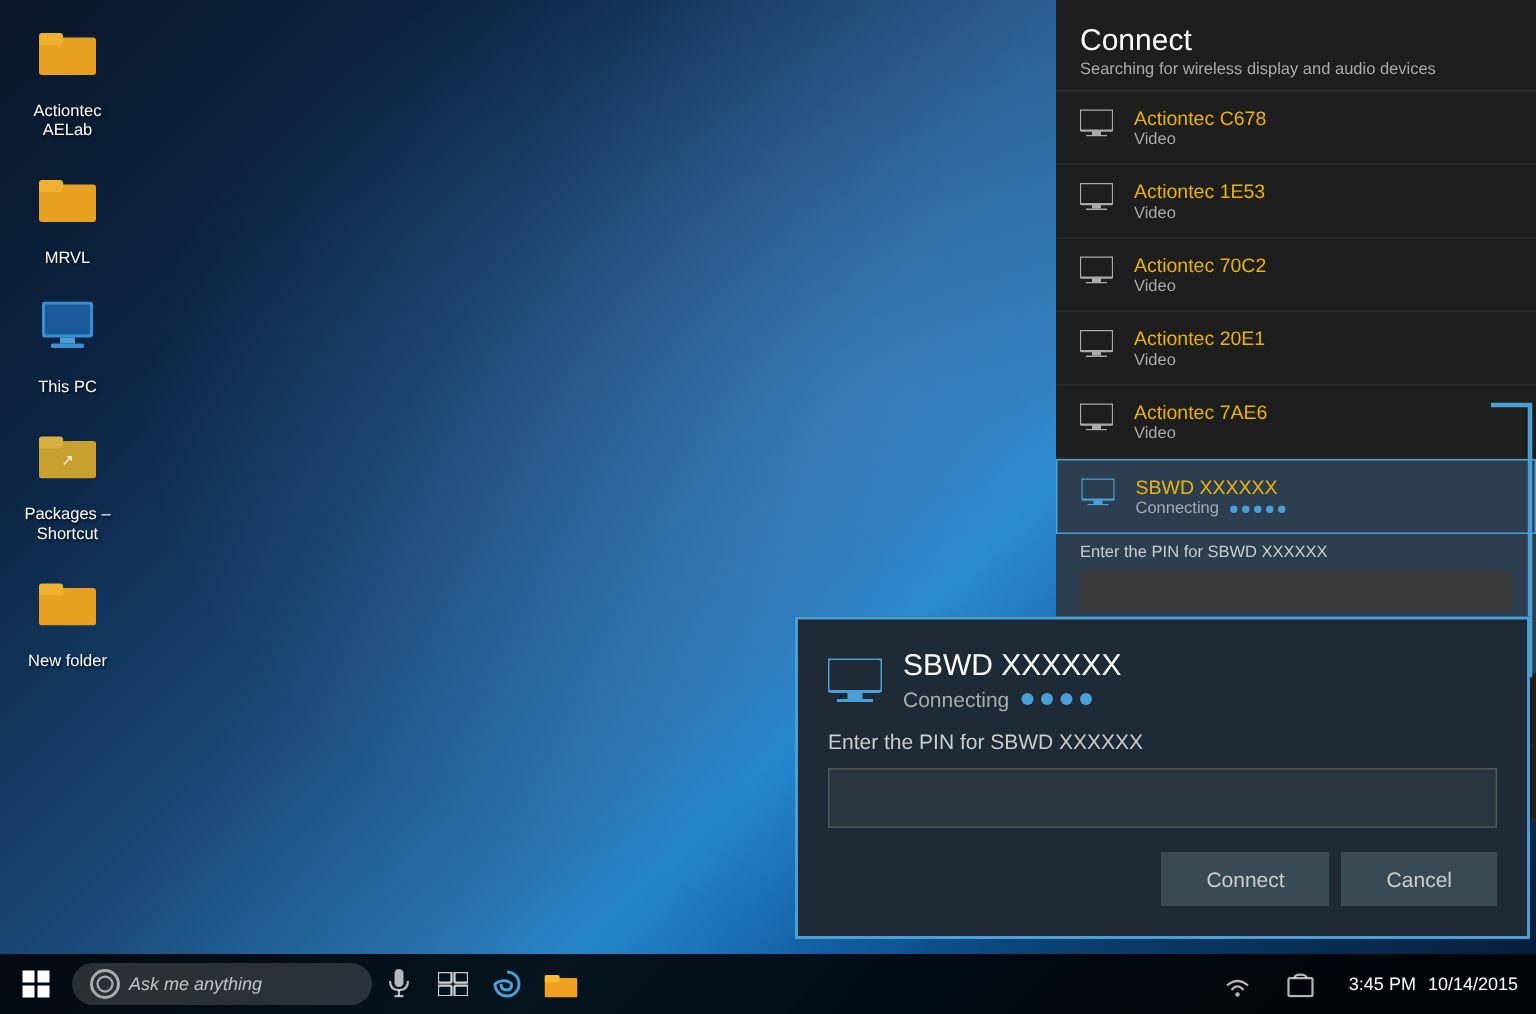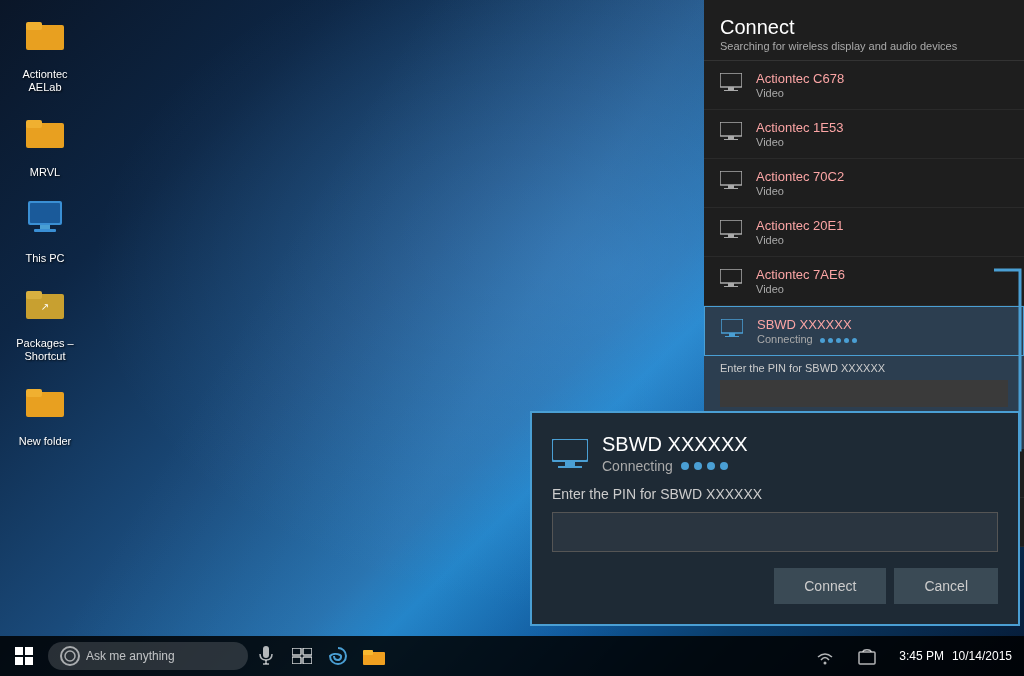--- a/index.html
+++ b/index.html
@@ -107,20 +107,21 @@
     .taskbar-search {
       display: flex;
       align-items: center;
       background: rgba(255,255,255,0.15);
       border-radius: 15px;
       padding: 4px 12px;
       margin-left: 4px;
       width: 200px;
       height: 28px;
       cursor: text;
+      font-style: italic;
     }
 
     .taskbar-search-text {
       color: rgba(255,255,255,0.7);
       font-size: 12px;
       margin-left: 6px;
     }
 
     .taskbar-icon-btn {
       width: 36px;
@@ -201,21 +202,21 @@
       margin-top: 2px;
       flex-shrink: 0;
     }
 
     .device-info {
       flex: 1;
     }
 
     .device-name {
       font-size: 13px;
-      color: #fca5a5;
+      color: #eab308;
       font-weight: 400;
     }
 
     .device-type {
       font-size: 11px;
       color: #aaa;
       margin-top: 1px;
     }
 
     .device-status {

